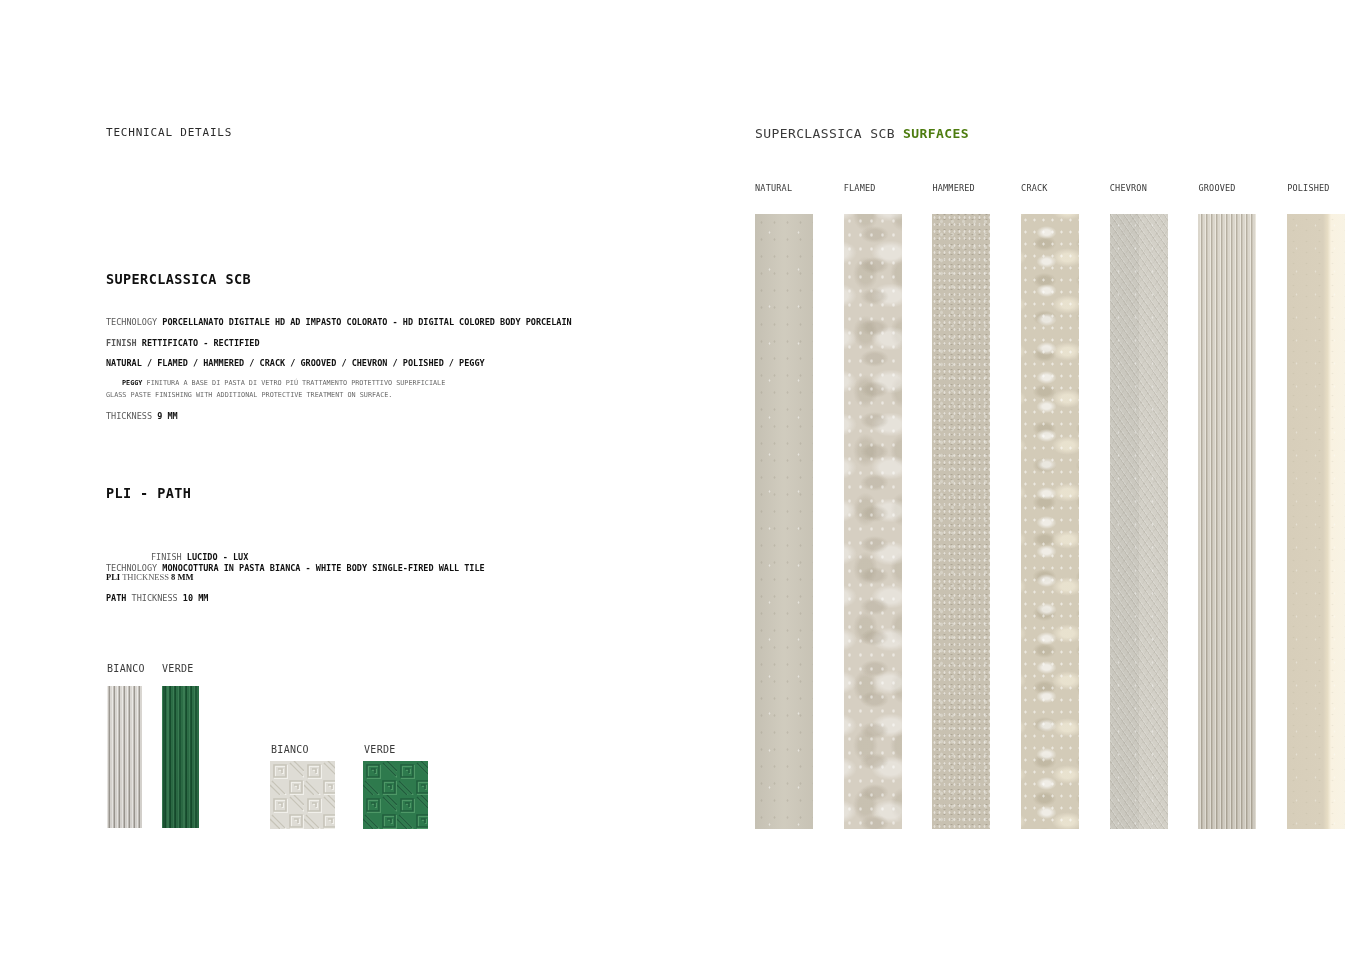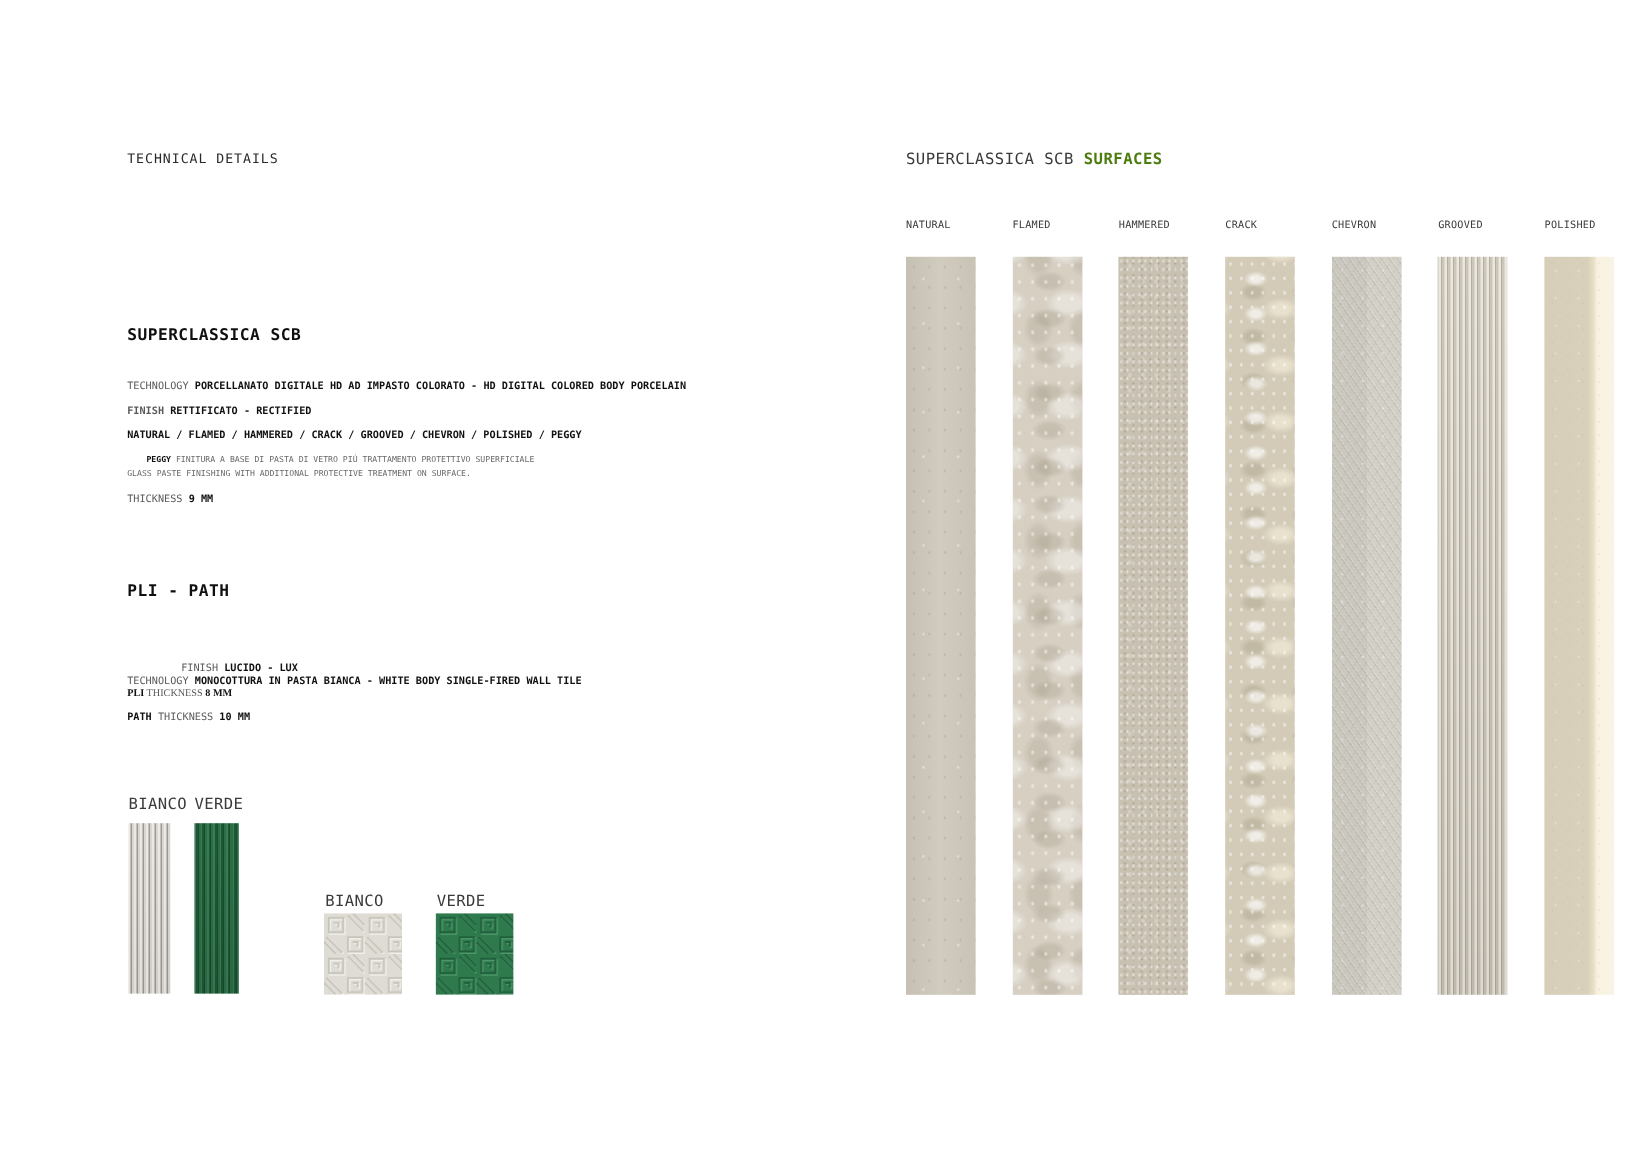--- a/index.html
+++ b/index.html
@@ -9,21 +9,21 @@
   }
   .abs { position:absolute; white-space:nowrap; }
 
   
   .t-title  { font-size:11px; letter-spacing:0.8px; color:#2a2a2a; }
   .t-h1     { font-size:13.5px; font-weight:bold; letter-spacing:0.4px; color:#0f0f0f; }
   .t-spec   { font-size:8.5px; color:#5a5a5a; }
   .t-spec b { color:#101010; }
   .t-note   { font-size:6.8px; color:#6a6a6a; }
   .t-note b { color:#101010; }
-  .t-swlabel{ font-size:13px; color:#3a3a3a; letter-spacing:0.3px; }
+  .t-swlabel{ font-size:10px; color:#3a3a3a; letter-spacing:0.3px; }
 
   
   .r-head   { font-size:13px; color:#3a3a3a; letter-spacing:0.4px; }
   .r-head b { color:#4d7c0f; }
   .cols { position:absolute; left:755px; top:183px; display:flex; gap:8.7px; }
   .col  { width:80px; }
   .col-label { font-size:8.5px; color:#3a3a3a; height:11px; margin-bottom:20px; letter-spacing:0.2px; }
   .strip { width:58px; height:615px; }
 
   

